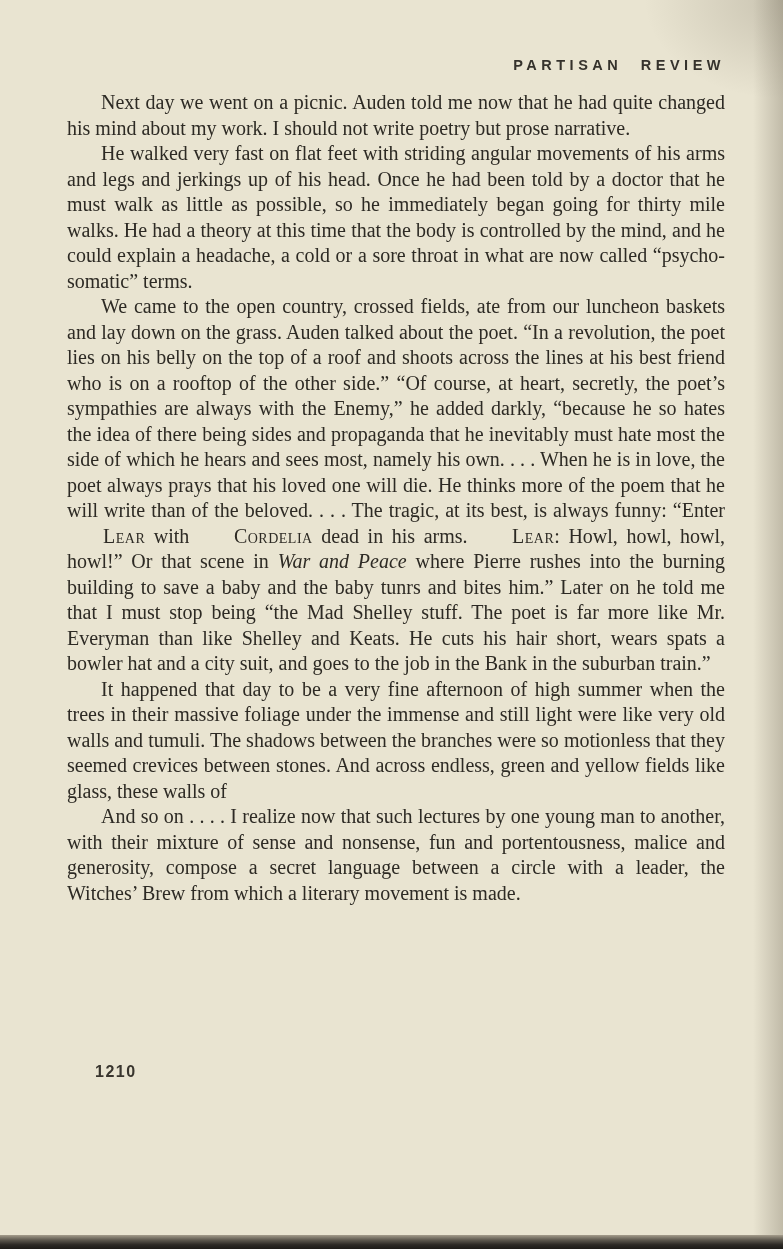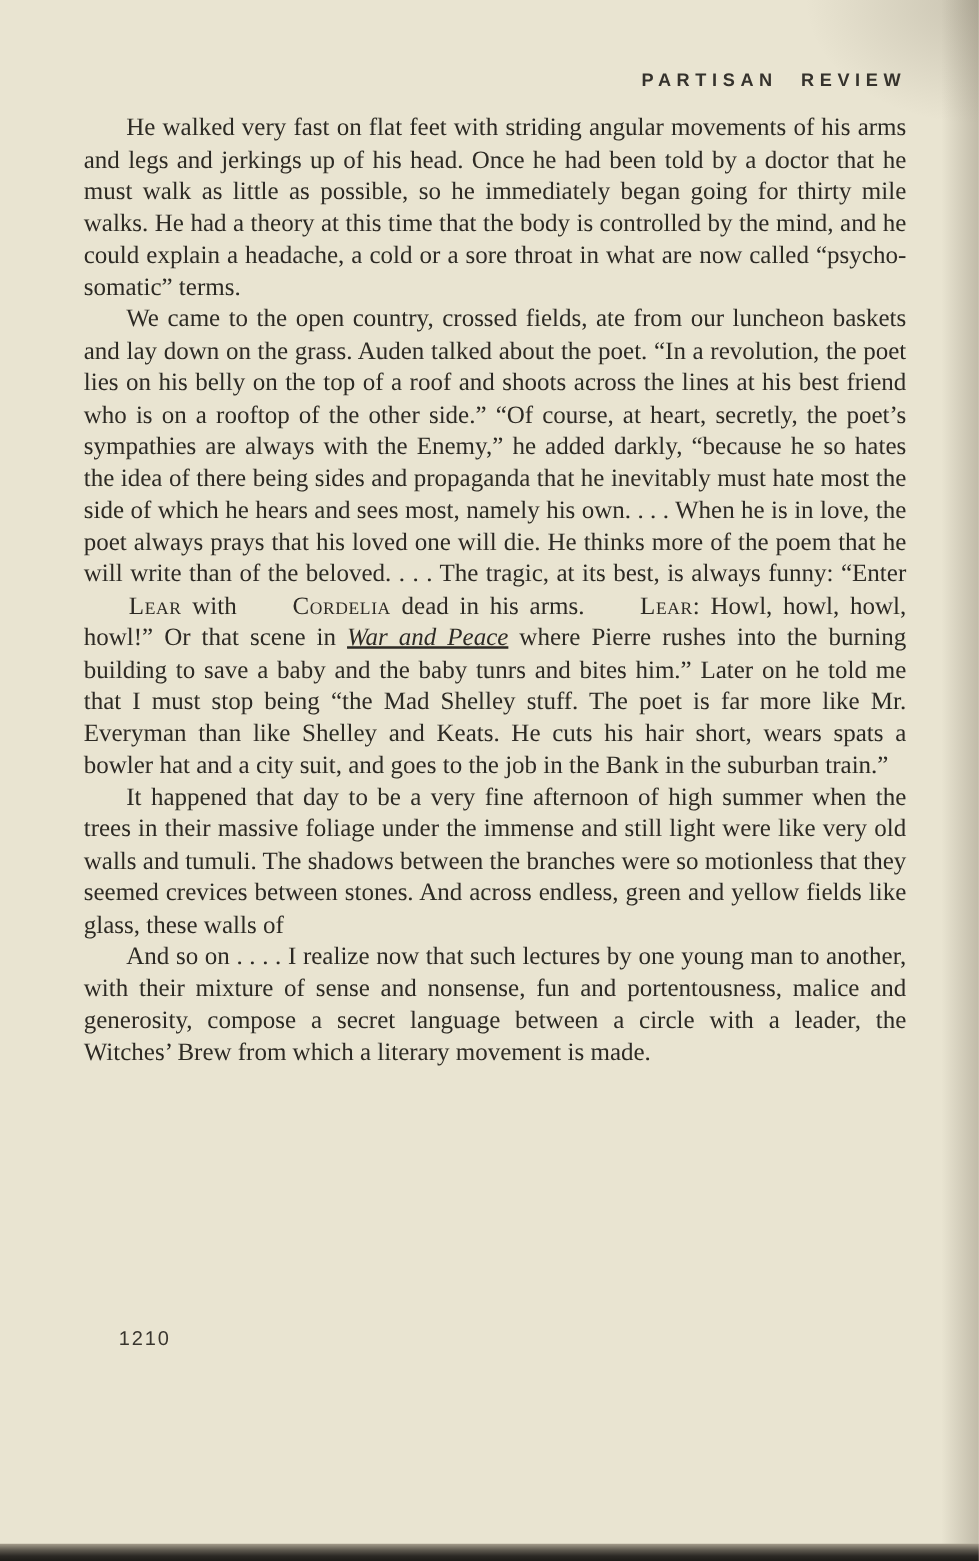--- a/index.html
+++ b/index.html
@@ -35,29 +35,29 @@
     color: var(--ink, #2d2a24);
     font-size: 20px;
     line-height: 25.5px;
     text-align: justify;
   }
   .body-text p {
     margin: 0;
     text-indent: 34px;
   }
   .sc { font-variant: small-caps; letter-spacing: 0.5px; margin-left: 36px; }
-  .it { font-style: italic; text-decoration: underline; }
+  .it { font-style: italic; }
 
   .page-number {
     position: absolute;
     top: 1063px;
     left: 95px;
     font-family: "Liberation Sans", "DejaVu Sans", sans-serif;
     font-size: 16px;
-    font-weight: normal;
+    font-weight: bold;
     letter-spacing: 1.5px;
     color: #39352e;
   }
 
   .edge-right {
     position: absolute;
     top: 0; right: 0; bottom: 0;
     width: 30px;
     background: linear-gradient(to right, rgba(99,91,74,0), rgba(99,91,74,0.30));
     pointer-events: none;
@@ -78,20 +78,21 @@
   }
 </style>
 </head>
 <body>
 
 <div class="scan-page">
 
   <div class="journal-header">PARTISAN REVIEW</div>
 
   <div class="body-text">
+    <p>Next day we went on a picnic. Auden told me now that he had quite changed his mind about my work. I should not write poetry but prose narrative.</p>
     <p>He walked very fast on flat feet with striding angular movements of his arms and legs and jerkings up of his head. Once he had been told by a doctor that he must walk as little as possible, so he immediately began going for thirty mile walks. He had a theory at this time that the body is controlled by the mind, and he could explain a headache, a cold or a sore throat in what are now called “psycho-somatic” terms.</p>
     <p><span>We came to the open country, crossed fields, ate from our luncheon baskets and lay down on the grass. Auden talked about the poet. “In a revolution, the poet lies on his belly on the top of a roof and shoots across the lines at his best friend who is on a rooftop of the other side.” “Of course, at heart, secretly, the poet’s sympathies are always with the Enemy,” he added darkly, “because he so hates the idea of there being sides and propaganda that he inevitably must hate most the side of which he hears and sees most, namely his own. . . . When he is in love, the poet always prays that his loved one will die. He thinks more of the poem that he will write than of the beloved. . . . The tragic, at its best, is always funny: “Enter </span><span class="sc">Lear</span><span> with </span><span class="sc">Cordelia</span><span> dead in his arms. </span><span class="sc">Lear</span><span>: Howl, howl, howl, howl!” Or that scene in </span><span class="it">War and Peace</span><span> where Pierre rushes into the burning building to save a baby and the baby tunrs and bites him.” Later on he told me that I must stop being “the Mad Shelley stuff. The poet is far more like Mr. Everyman than like Shelley and Keats. He cuts his hair short, wears spats a bowler hat and a city suit, and goes to the job in the Bank in the suburban train.”</span></p>
     <p>It happened that day to be a very fine afternoon of high summer when the trees in their massive foliage under the immense and still light were like very old walls and tumuli. The shadows between the branches were so motionless that they seemed crevices between stones. And across endless, green and yellow fields like glass, these walls of</p>
     <p>And so on . . . . I realize now that such lectures by one young man to another, with their mixture of sense and nonsense, fun and portentousness, malice and generosity, compose a secret language between a circle with a leader, the Witches’ Brew from which a literary movement is made.</p>
   </div>
 
   <div class="page-number">1210</div>
 
   <div class="corner-top-right"></div>
   <div class="edge-right"></div>

